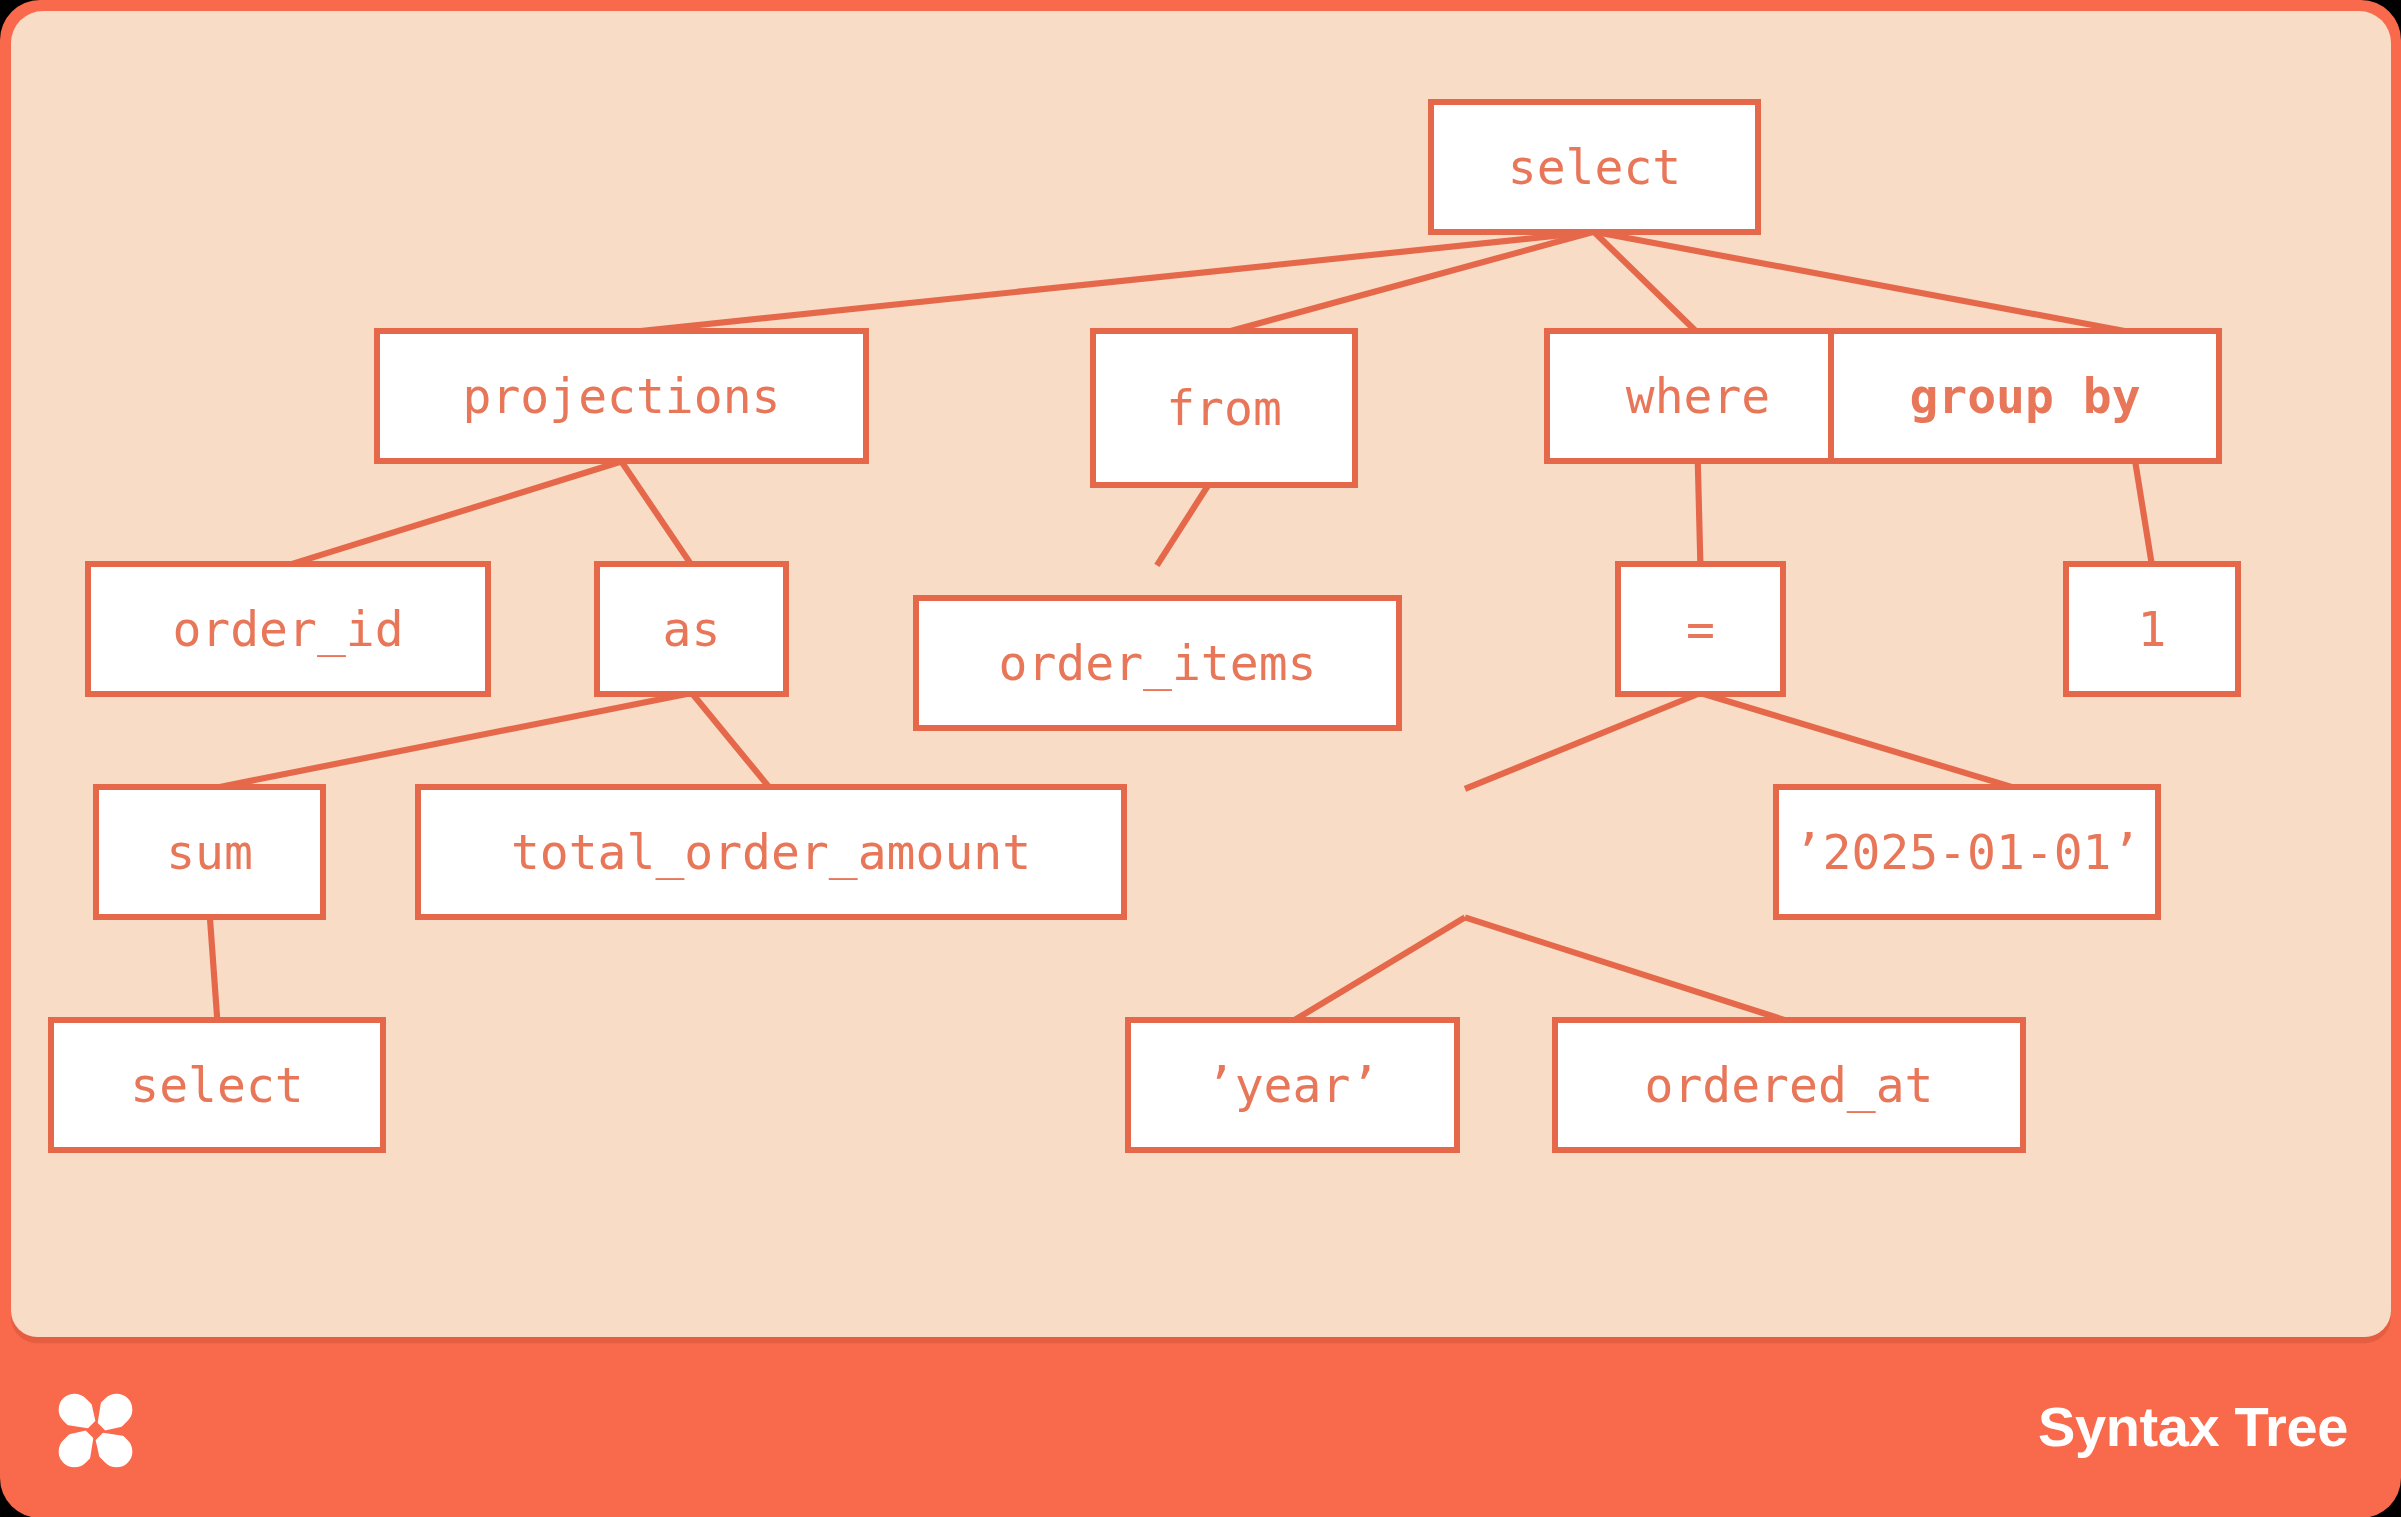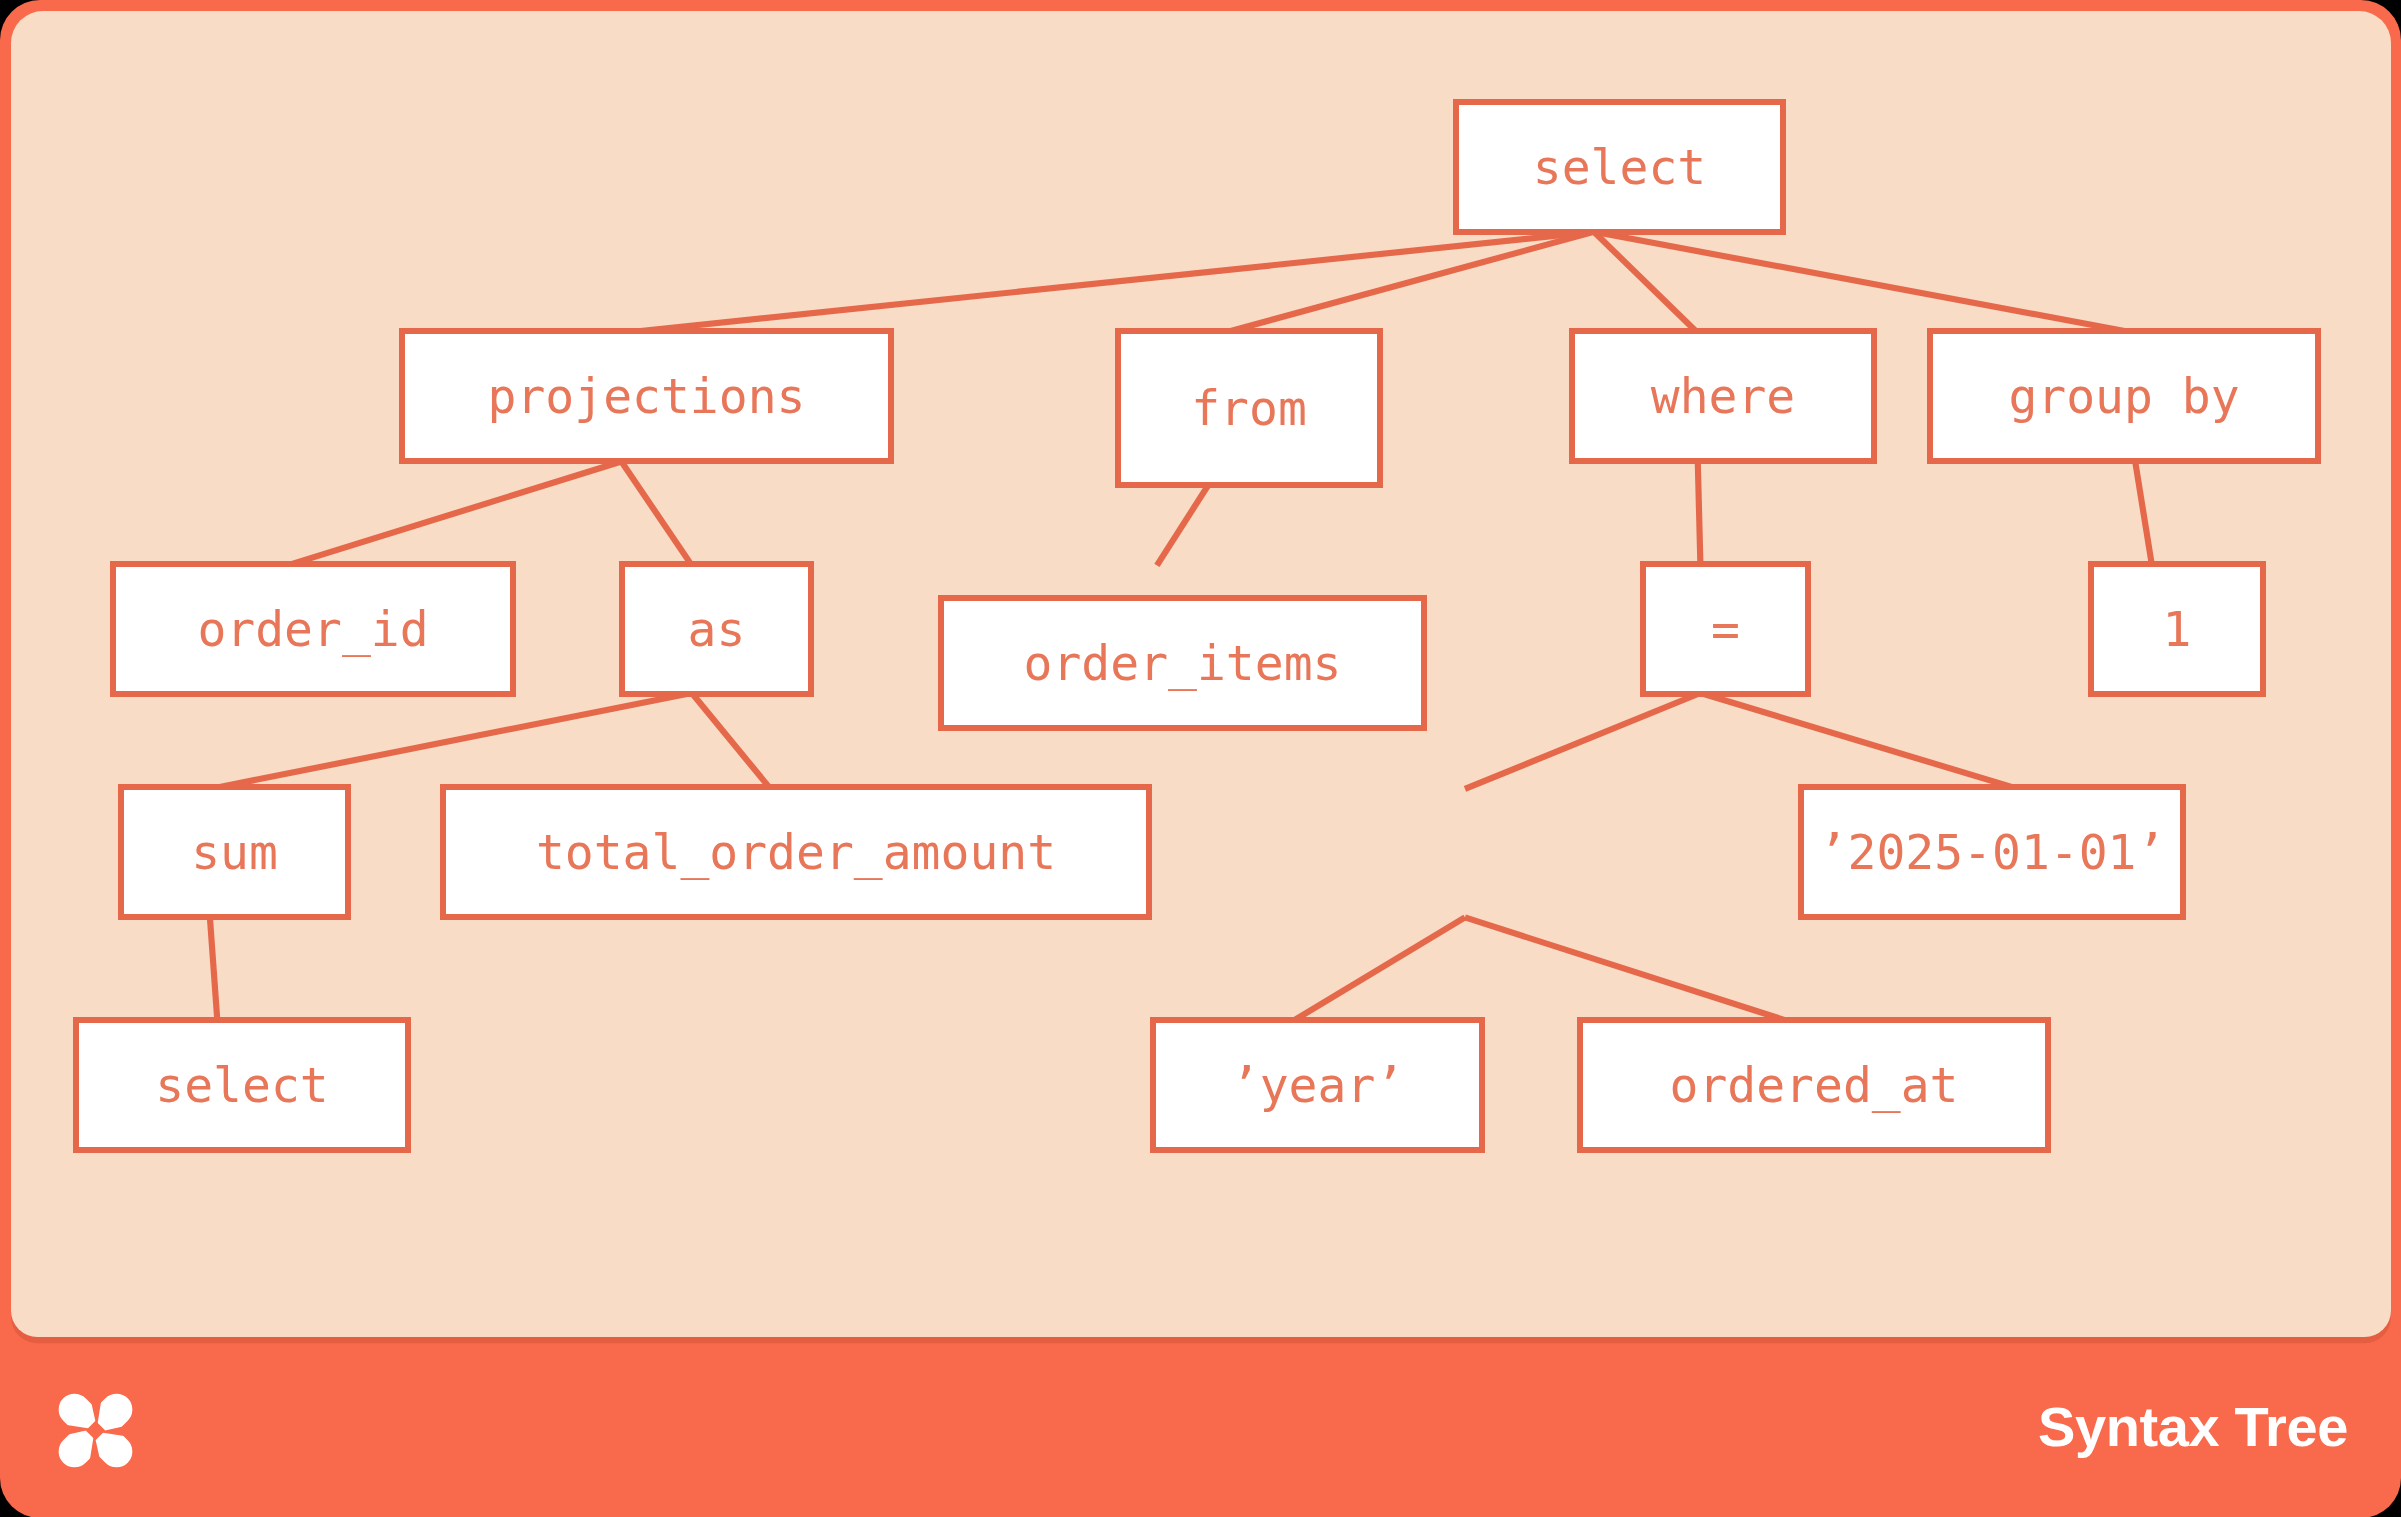--- a/index.html
+++ b/index.html
@@ -20,21 +20,21 @@
     overflow:hidden;
   }
   .panel{
     position:absolute;left:10.6px;top:10.6px;width:2380px;height:1326px;
     background:var(--panel);
     border-radius:32px 32px 26.4px 26.4px;
     box-shadow:0 6.2px 0 rgba(140,45,20,0.18);
   }
   .edges{position:absolute;left:0;top:0;width:2401px;height:1518px;}
   .edges line{stroke:var(--line);stroke-width:7;}
-  .node-layer{position:absolute;inset:0;margin-left:25px;}
+  .node-layer{position:absolute;inset:0;}
   .node{
     position:absolute;box-sizing:border-box;
     background:var(--node-bg);
     border:6.2px solid var(--line);
     color:var(--node-text);
     font-family:"DejaVu Sans Mono","Liberation Mono",monospace;
     font-size:48px;line-height:1;
     display:flex;align-items:center;justify-content:center;
     white-space:nowrap;
   }
@@ -72,21 +72,21 @@
         <line x1="238.5" y1="1042" x2="247" y2="1160"></line>
         <line x1="1664.5" y1="1042" x2="1468.5" y2="1160"></line>
         <line x1="1664.5" y1="1042" x2="2032" y2="1160"></line>
       </svg>
 
     <div id="node-layer" class="node-layer">
         <div class="node" style="left: 1428px; top: 99px; width: 333px; height: 136px;">select</div>
         <div class="node" style="left: 374px; top: 328px; width: 495px; height: 136px;">projections</div>
         <div class="node" style="left: 1090px; top: 328px; width: 268px; height: 160px;">from</div>
         <div class="node" style="left: 1544px; top: 328px; width: 308px; height: 136px;">where</div>
-        <div class="node" style="left: 1902px; top: 328px; width: 394px; height: 136px;">group by</div>
+        <div class="node" style="left: 1828px; top: 328px; width: 394px; height: 136px; font-weight: bold;">group by</div>
         <div class="node" style="left: 85px; top: 561px; width: 406px; height: 136px;">order_id</div>
         <div class="node" style="left: 594px; top: 561px; width: 195px; height: 136px;">as</div>
         <div class="node" style="left: 913px; top: 595px; width: 489px; height: 136px;">order_items</div>
         <div class="node" style="left: 1615px; top: 561px; width: 171px; height: 136px;">=</div>
         <div class="node" style="left: 2063px; top: 561px; width: 178px; height: 136px;">1</div>
         <div class="node" style="left: 93px; top: 784px; width: 233px; height: 136px;">sum</div>
         <div class="node" style="left: 415px; top: 784px; width: 712px; height: 136px;">total_order_amount</div>
         <div class="node" style="left: 1773px; top: 784px; width: 388px; height: 136px;">’2025-01-01’</div>
         <div class="node" style="left: 48px; top: 1017px; width: 338px; height: 136px;">select</div>
         <div class="node" style="left: 1125px; top: 1017px; width: 335px; height: 136px;">’year’</div>

